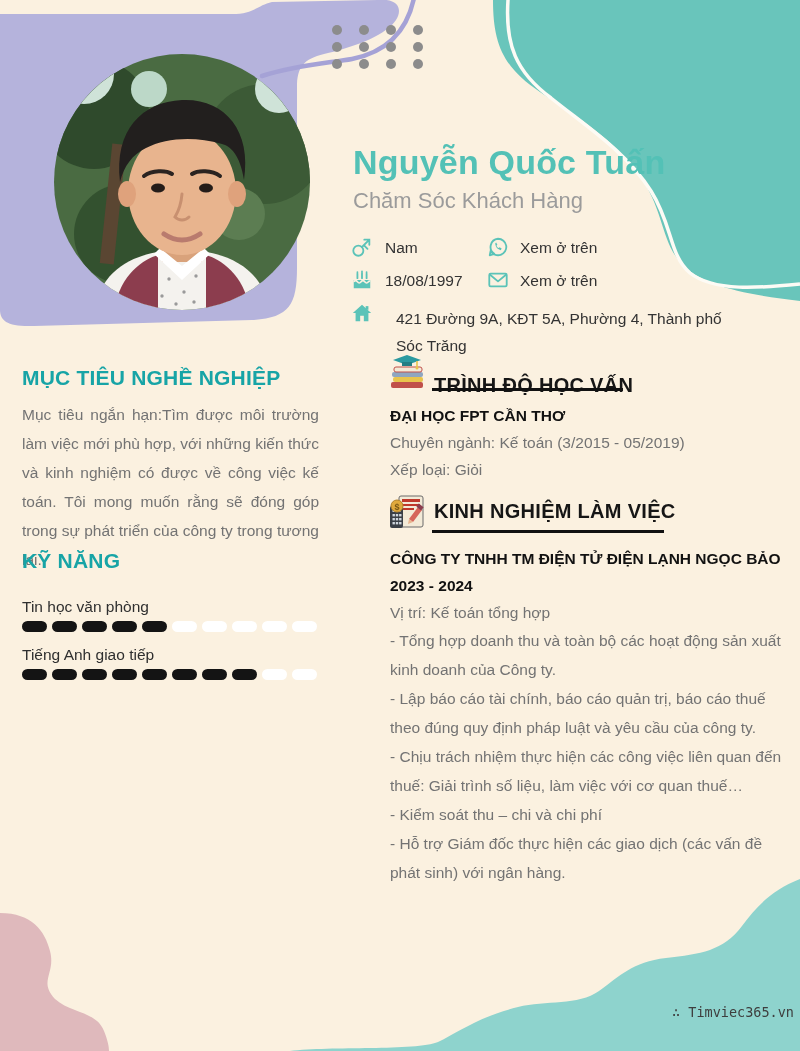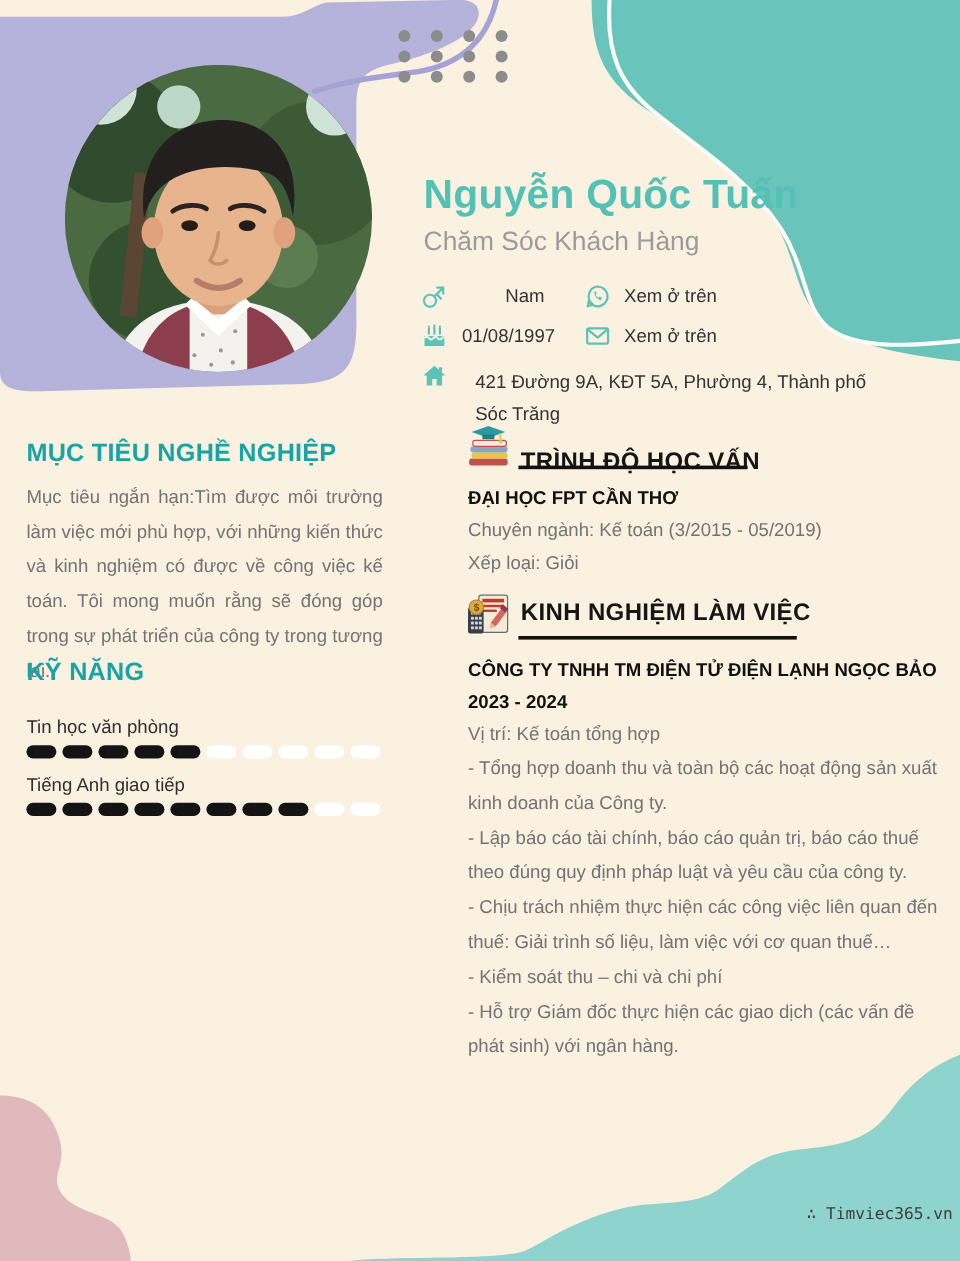--- a/index.html
+++ b/index.html
@@ -115,37 +115,37 @@
 
   <div class="content">
 
     <div class="abs name">Nguyễn Quốc Tuấn</div>
     <div class="abs jobtitle">Chăm Sóc Khách Hàng</div>
 
     <svg class="abs info-icon" style="left:351px;top:236px;" viewBox="0 0 24 24">
       <circle cx="8" cy="16" r="5.5" fill="none" stroke="#5BC3B8" stroke-width="2"></circle>
       <path d="M12,12 L20,4 M14.5,4 L20,4 L20,9.5 M14,10 L18,14" stroke="#5BC3B8" stroke-width="2" fill="none" stroke-linecap="round"></path>
     </svg>
-    <div class="abs info-text" style="left:385px;top:239px;margin-left:36px;">Nam</div>
+    <div class="abs info-text" style="left:385px;top:239px;">Nam</div>
 
     <svg class="abs info-icon" style="left:487px;top:236px;" viewBox="0 0 24 24">
       <path d="M12,3 a9,9 0 1 1 -8,13 L3,21 L8,19.5 a9,9 0 0 1 4,-16.5 Z" fill="none" stroke="#5BC3B8" stroke-width="2" stroke-linejoin="round"></path>
       <path d="M9,8 c0,4 3,7 6,7.5 l1,-2 -2.2,-1.3 -1,1 c-1,-0.6 -2,-1.6 -2.5,-2.7 l1,-1 L10,7 Z" fill="#5BC3B8"></path>
     </svg>
     <div class="abs info-text" style="left:520px;top:239px;">Xem ở trên</div>
 
     <svg class="abs info-icon" style="left:351px;top:269px;" viewBox="0 0 24 24">
       <g stroke="#5BC3B8" stroke-width="2" fill="none">
         <path d="M7,5 L7,10 M12,4 L12,10 M17,5 L17,10" stroke-linecap="round"></path>
         <path d="M7,3.5 l0,0 M12,2.5 l0,0 M17,3.5 l0,0" stroke-linecap="round"></path>
       </g>
       <path d="M3,12 h18 v9 h-18 Z" fill="#5BC3B8"></path>
       <path d="M3,14 q2,-2.5 4,0 q2,2.5 4,0 q2,-2.5 4,0 q2,2.5 4,0 q1,-1.3 2,-0.6" fill="none" stroke="#FBF1E0" stroke-width="1.8"></path>
     </svg>
-    <div class="abs info-text" style="left:385px;top:272px;">01/08/1997</div>
+    <div class="abs info-text" style="left:385px;top:272px;">18/08/1997</div>
 
     <svg class="abs info-icon" style="left:487px;top:269px;" viewBox="0 0 24 24">
       <rect x="2.5" y="5" width="19" height="14" rx="1.5" fill="none" stroke="#5BC3B8" stroke-width="2"></rect>
       <path d="M3,6 L12,13.5 L21,6" fill="none" stroke="#5BC3B8" stroke-width="2" stroke-linejoin="round"></path>
     </svg>
     <div class="abs info-text" style="left:520px;top:272px;">Xem ở trên</div>
 
     <svg class="abs info-icon" style="left:351px;top:302px;" viewBox="0 0 24 24">
       <path d="M12,3 L2,12 L5,12 L5,21 L10,21 L10,15 L14,15 L14,21 L19,21 L19,12 L22,12 Z" fill="#5BC3B8"></path>
       <rect x="16" y="4.5" width="3" height="4" fill="#5BC3B8"></rect>

